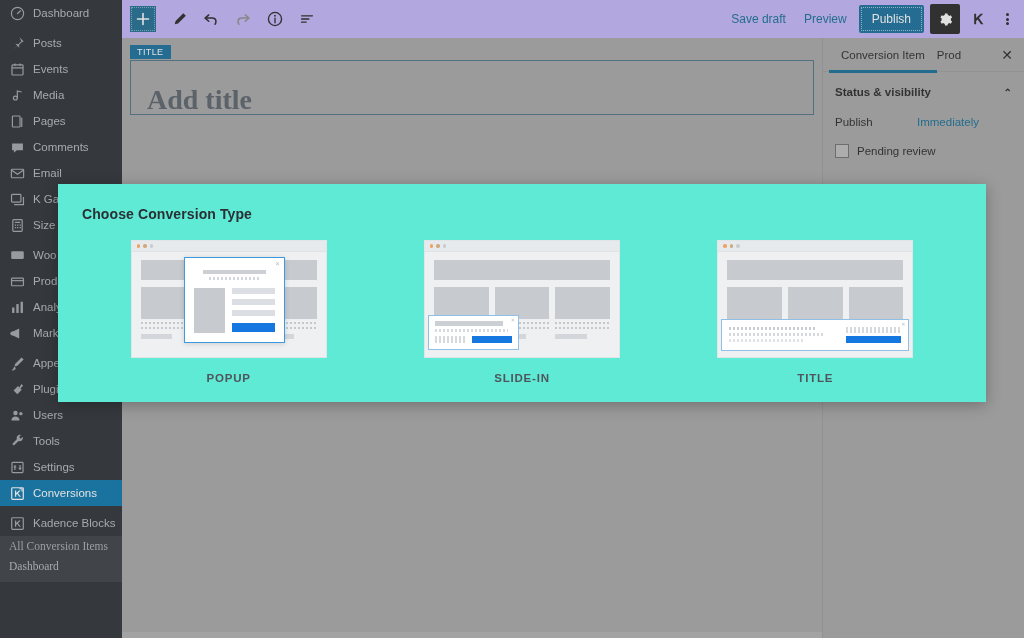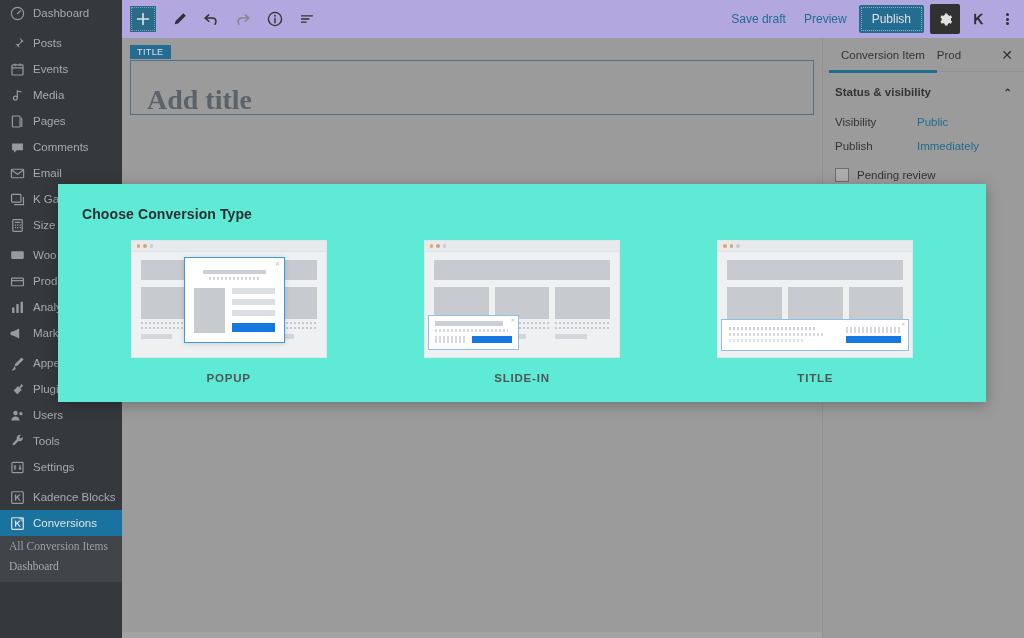--- a/index.html
+++ b/index.html
@@ -469,38 +469,38 @@
         </div>
         <div class="menu-item">
           <span class="mi-icon">
             <svg width="17" height="17" viewBox="0 0 20 20" aria-hidden="true">
               <rect x="3.5" y="4" width="13" height="12" rx="1" stroke="currentColor" fill="none" stroke-width="1.4"></rect>
               <path d="M7 7v6M13 7v6M5.4 9.4h3.2M11.4 11h3.2" stroke="currentColor" fill="none" stroke-width="1.4"></path>
             </svg>
           </span>
           <span>Settings</span>
         </div>
-        <div class="menu-item sep-before">
-          <span class="mi-icon">
-            <svg width="17" height="17" viewBox="0 0 20 20" aria-hidden="true">
-              <rect x="3.2" y="3.2" width="13.6" height="13.6" rx="1" stroke="currentColor" fill="none" stroke-width="1.4"></rect>
-              <path d="M7 6.4h1.5v3.1l3.3-3.1h2l-3.2 3.2 3.4 4.1h-1.9l-2.5-3.2-1.1 1v2.2H7z" fill="currentColor"></path>
-            </svg>
-          </span>
-          <span>Kadence Blocks</span>
-        </div>
         <div class="menu-item current">
           <span class="mi-icon">
             <svg width="17" height="17" viewBox="0 0 20 20" aria-hidden="true">
               <rect x="3.2" y="3.2" width="13.6" height="13.6" rx="1" stroke="currentColor" fill="none" stroke-width="1.4"></rect>
               <path d="M7 6.4h1.5v3.1l3.3-3.1h2l-3.2 3.2 3.4 4.1h-1.9l-2.5-3.2-1.1 1v2.2H7z" fill="currentColor"></path>
               <path d="M12.6 4.4h2.8v2.8" stroke="currentColor" fill="none" stroke-width="1.4" stroke-linecap="round"></path>
             </svg>
           </span>
           <span>Conversions</span>
+        </div>
+        <div class="menu-item sep-before">
+          <span class="mi-icon">
+            <svg width="17" height="17" viewBox="0 0 20 20" aria-hidden="true">
+              <rect x="3.2" y="3.2" width="13.6" height="13.6" rx="1" stroke="currentColor" fill="none" stroke-width="1.4"></rect>
+              <path d="M7 6.4h1.5v3.1l3.3-3.1h2l-3.2 3.2 3.4 4.1h-1.9l-2.5-3.2-1.1 1v2.2H7z" fill="currentColor"></path>
+            </svg>
+          </span>
+          <span>Kadence Blocks</span>
         </div>
       </div>
     <div class="submenu" id="admin-submenu">
         <div class="sub-item">All Conversion Items</div>
         <div class="sub-item">Dashboard</div>
       </div>
   </nav>
 
   <div id="editor">
 
@@ -590,24 +590,20 @@
         <div class="panel-tab active">Conversion Item</div>
         <div class="panel-tab">Prod</div>
         <div id="panel-close">✕</div>
       </div>
 
       <div class="panel-section-head">
         <span>Status &amp; visibility</span>
         <span class="chev">⌃</span>
       </div>
 
-      <div class="panel-row">
-        <span class="pr-label">Visibility</span>
-        <span class="pr-value">Public</span>
-      </div>
 
       <div class="panel-row">
         <span class="pr-label">Publish</span>
         <span class="pr-value">Immediately</span>
       </div>
 
       <div class="panel-check-row">
         <span class="cbox"></span>
         <span>Pending review</span>
       </div>

